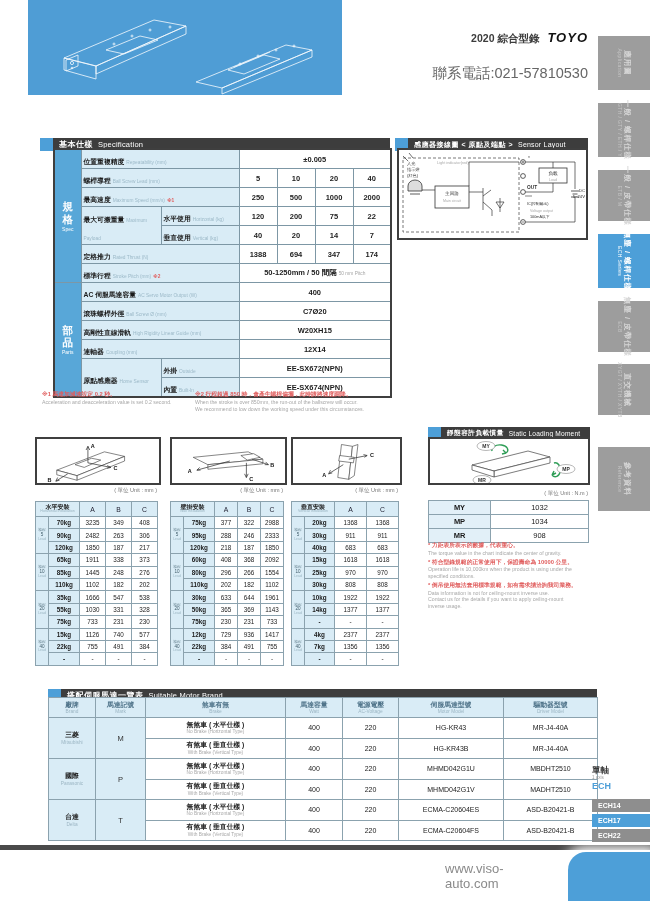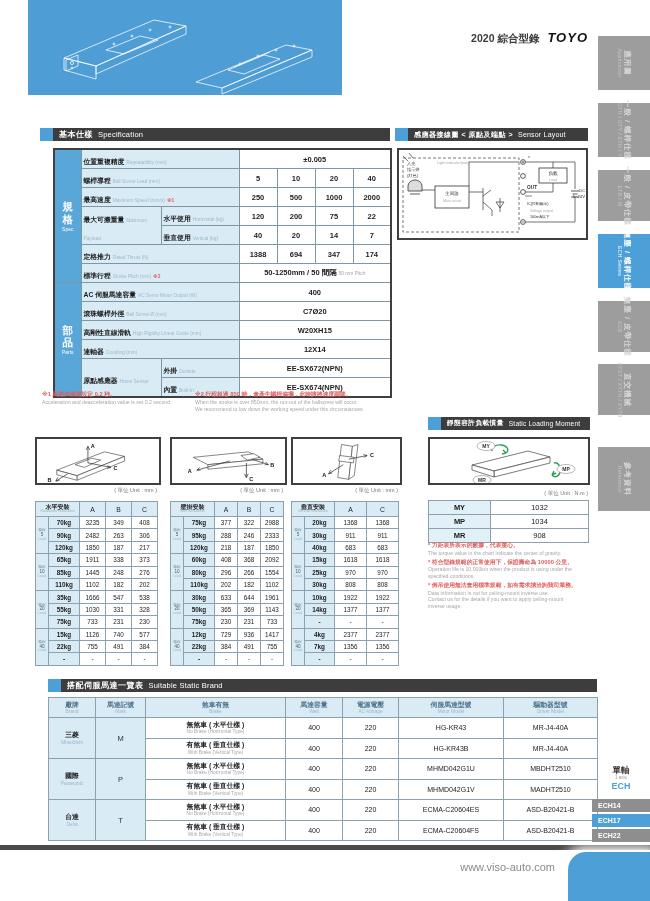--- a/index.html
+++ b/index.html
@@ -12,21 +12,21 @@
   .phone{position:absolute;top:64px;right:62px;font-size:14.5px;color:#666;}
   
   .side-tab{position:absolute;left:598px;width:52px;background:#9d9d9d;cursor:pointer;}
   .side-tab .inner{position:absolute;top:50%;left:50%;transform:translate(-50%,-50%) rotate(90deg);
        white-space:nowrap;text-align:center;display:flex;flex-direction:column;line-height:1.15;}
   .side-tab .st-zh{font-size:7.5px;font-weight:bold;color:#d6d6d6;letter-spacing:1px;}
   .side-tab .st-en{font-size:5px;color:#c4c4c4;letter-spacing:.4px;}
   .side-tab.active{background:#4d9fd8;}
   .side-tab.active .st-zh,.side-tab.active .st-en{color:#fff;}
   
-  .sec-hdr{position:absolute;display:flex;height:13px;}
+  .sec-hdr{position:absolute;display:flex;height:13px;margin-top:10px;}
   .sec-hdr .sq{width:13px;height:13px;background:#4d9fd8;}
   .sec-hdr .bar{flex:1;height:13px;background:#3d3d3d;display:flex;align-items:center;gap:5px;padding-left:6px;}
   .sec-hdr .hzh{font-size:8px;font-weight:bold;color:#fff;letter-spacing:.5px;}
   .sec-hdr .hen{font-size:7.5px;font-weight:normal;color:#fff;letter-spacing:.2px;}
   
   table{border-spacing:0;}
   .spec{position:absolute;left:53px;top:148px;width:337px;border-collapse:collapse;table-layout:fixed;border:2px solid #3f3f3f;}
   .spec td{border:1px solid #7d97a5;padding:0 2px;height:17.7px;overflow:hidden;}
   .spec td.side{background:#58a7d8;color:#fff;text-align:center;padding:0;}
   .side-zh{font-size:10.5px;font-weight:bold;line-height:1.15;width:12px;margin:0 auto;word-break:break-all;}
@@ -70,30 +70,30 @@
   .motor .mh{background:#d9ecf6;}
   .motor .hzh{display:block;font-size:6.8px;font-weight:bold;color:#50748a;line-height:1.2;}
   .motor .hen{display:block;font-size:4.8px;color:#9cb6c4;line-height:1.1;}
   .motor .mbrand{background:#d9ecf6;}
   .motor .bzh{display:block;font-size:6.8px;font-weight:bold;color:#222;line-height:1.25;}
   .motor .ben{display:block;font-size:4.8px;color:#a9a9a9;line-height:1.1;}
   .motor .ben2{display:block;font-size:4.8px;color:#9cb6c4;line-height:1.1;}
   .motor .mmark{background:#d9ecf6;font-size:7.5px;color:#333;}
   .motor .mval{background:#fff;font-size:7px;color:#222;}
   
-  .series-label{position:absolute;left:592px;top:765px;width:58px;text-align:center;line-height:1.2;}
+  .series-label{position:absolute;left:592px;top:765px;width:58px;line-height:1.2;}
   .series-label .axz{font-size:8.5px;font-weight:bold;color:#333;display:block;}
   .series-label .axe{font-size:4.5px;color:#999;display:block;}
   .series-label .axs{font-size:9px;font-weight:bold;color:#4d9fd8;display:block;}
   .ech-tab{position:absolute;left:592px;width:58px;height:13px;background:#8e8e8e;color:#fff;
            font-size:7px;font-weight:bold;line-height:13px;padding-left:6px;box-sizing:border-box;cursor:pointer;}
   .ech-tab.active{background:#4d9fd8;}
   
   .footer-bar{position:absolute;left:0;top:845px;width:650px;height:5px;background:#4a4a4a;}
-  .website{position:absolute;left:445px;top:861px;width:110px;text-align:right;font-size:11px;color:#8a8a8a;}
+  .website{position:absolute;left:445px;top:861px;width:110px;text-align:left;font-size:13px;color:#8a8a8a;}
   .corner{position:absolute;left:568px;top:852px;width:82px;height:49px;background:#4d9fd8;
           border-radius:18px 0 0 0;box-shadow:0 0 12px 6px #ffffff;}
   svg text{font-family:"Liberation Sans","DejaVu Sans",sans-serif;}
 </style>
 </head>
 <body>
 
 <div class="page">
 
   <div class="product-img">
@@ -118,20 +118,21 @@
           <circle cx="230" cy="56" r="1"></circle>
           <circle cx="248" cy="50" r="1"></circle>
           <circle cx="266" cy="46" r="1"></circle>
       </g>
     </svg>
   </div>
 
   <div class="catalog-line">
     <span>2020 綜合型錄</span><span class="logo">TOYO</span>
   </div>
+  <div class="phone">聯系電話:021-57810530</div>
 
   <div class="sec-hdr" style="left:40px;top:128px;width:350px">
     <span class="sq"></span>
     <span class="bar">
         <span class="hzh">基本仕樣</span>
         <span class="hen">Specification</span>
       </span>
   </div>
   <div class="sec-hdr" style="left:395px;top:128px;width:193px">
     <span class="sq"></span>
@@ -144,21 +145,21 @@
     <span class="sq"></span>
     <span class="bar">
         <span class="hzh" style="font-size:6.6px">靜態容許負載慣量</span>
         <span class="hen" style="font-size:6.6px">Static Loading Moment</span>
       </span>
   </div>
   <div class="sec-hdr" style="left:48px;top:679px;width:549px">
     <span class="sq"></span>
     <span class="bar">
         <span class="hzh">搭配伺服馬達一覽表</span>
-        <span class="hen">Suitable Static Brand</span>
+        <span class="hen">Suitable Motor Brand</span>
       </span>
   </div>
 
   <table class="spec">
       <colgroup>
         <col style="width: 27px;">
         <col style="width: 80px;">
         <col style="width: 78px;">
         <col style="width: 38px;">
         <col style="width: 38px;">

